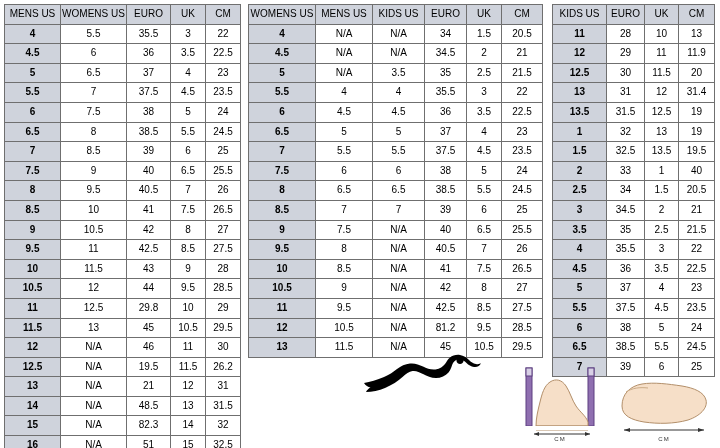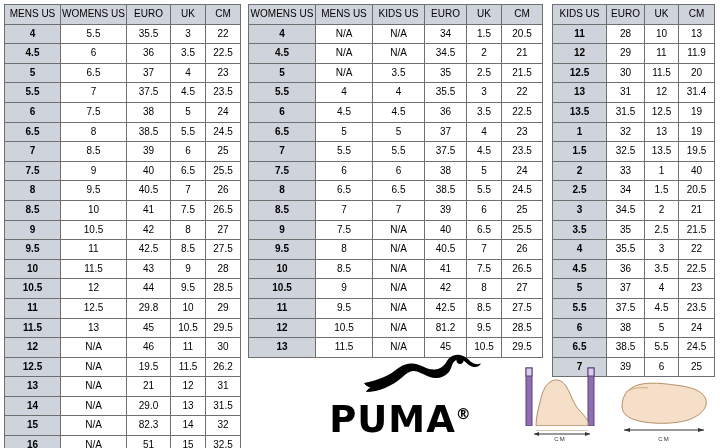--- a/index.html
+++ b/index.html
@@ -299,21 +299,21 @@
         <tr>
           <td class="first">13</td>
           <td>N/A</td>
           <td>21</td>
           <td>12</td>
           <td>31</td>
         </tr>
         <tr>
           <td class="first">14</td>
           <td>N/A</td>
-          <td>29.0</td>
+          <td>48.5</td>
           <td>13</td>
           <td>31.5</td>
         </tr>
         <tr>
           <td class="first">15</td>
           <td>N/A</td>
           <td>82.3</td>
           <td>14</td>
           <td>32</td>
         </tr>
@@ -611,21 +611,20 @@
           <td>25</td>
         </tr>
       </tbody>
   </table>
 
   <div class="logo-block">
     <svg class="puma-cat" viewBox="0 0 240 88">
       <path fill="#000000" d="M4 62 C16 60 30 56 44 50 C54 46 62 40 70 34 C78 28 86 24 96 23 C106 22 114 25 122 29 C130 33 138 36 147 35 C156 34 162 29 166 24 C169 20 171 15 176 11 C181 7 188 5 196 6 C203 7 209 11 214 16 C218 20 222 23 228 24 C232 25 236 24 238 22 C236 28 230 31 224 30 C218 29 213 26 209 22 C205 18 200 15 194 15 C188 15 183 19 181 24 C179 29 178 35 173 41 C167 48 158 52 148 52 C138 52 130 48 122 44 C115 40 108 37 101 38 C94 39 88 44 81 50 C72 58 60 66 46 72 C34 77 20 80 8 80 C10 76 13 73 17 71 C12 70 7 67 4 62 Z"></path>
       <path fill="#000000" d="M196 10 C200 10 203 13 203 17 C203 21 200 24 196 24 C192 24 189 21 189 17 C189 13 192 10 196 10 Z"></path>
     </svg>
-    <div class="puma-word"><span>PUMA</span><span class="reg">®</span></div>
   </div>
 
   <div class="diagram-block">
     <div class="diag left">
       <svg viewBox="0 0 96 74" width="96" height="74">
         <rect x="14" y="2" width="6" height="58" fill="#8f6fb0" stroke="#5c3f80" stroke-width="1"></rect>
         <rect x="14" y="2" width="6" height="8" fill="#d8d0e6" stroke="#5c3f80" stroke-width="1"></rect>
         <rect x="76" y="2" width="6" height="58" fill="#8f6fb0" stroke="#5c3f80" stroke-width="1"></rect>
         <rect x="76" y="2" width="6" height="8" fill="#d8d0e6" stroke="#5c3f80" stroke-width="1"></rect>
         <path d="M24 60 C24 52 26 44 28 36 C30 28 32 20 38 16 C44 12 50 14 54 20 C58 26 60 34 64 40 C68 46 74 50 76 56 L76 60 Z" fill="#f6dfc8" stroke="#b38f6a" stroke-width="1"></path>

